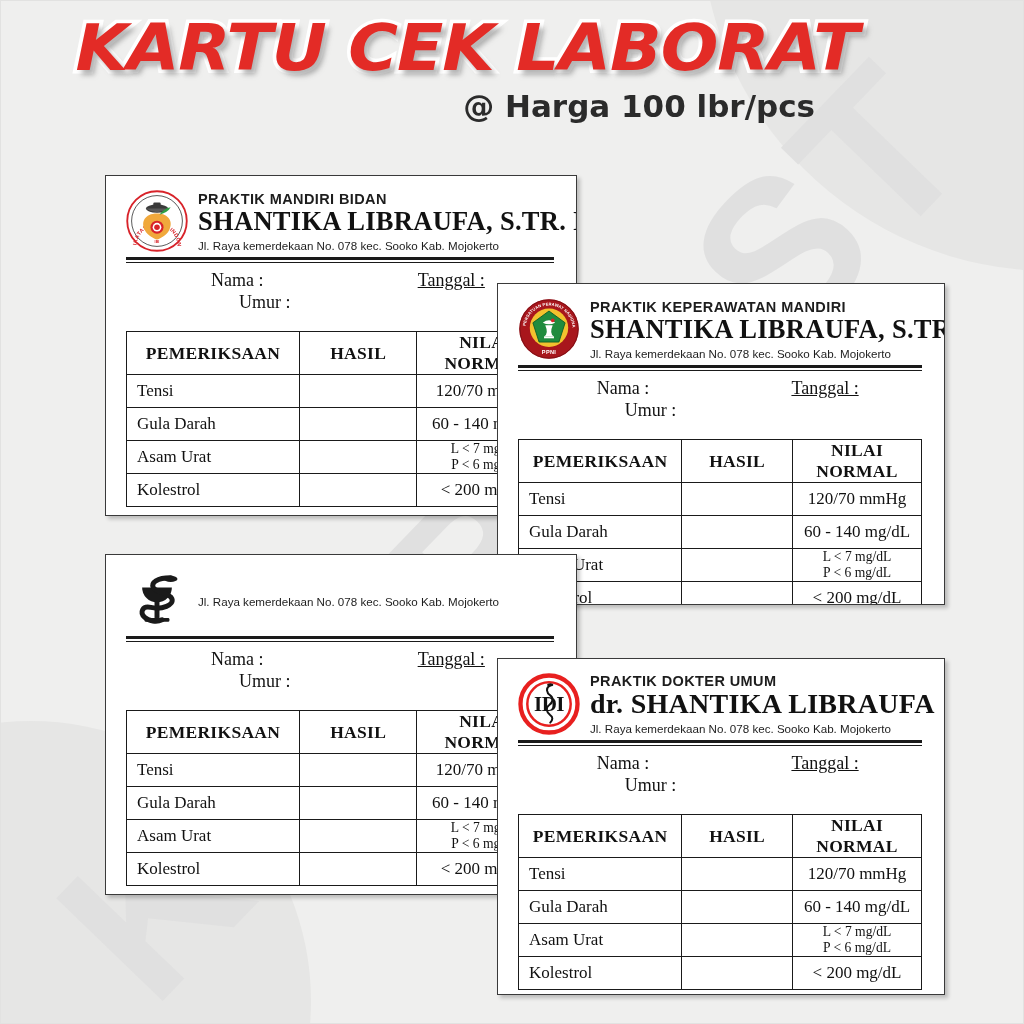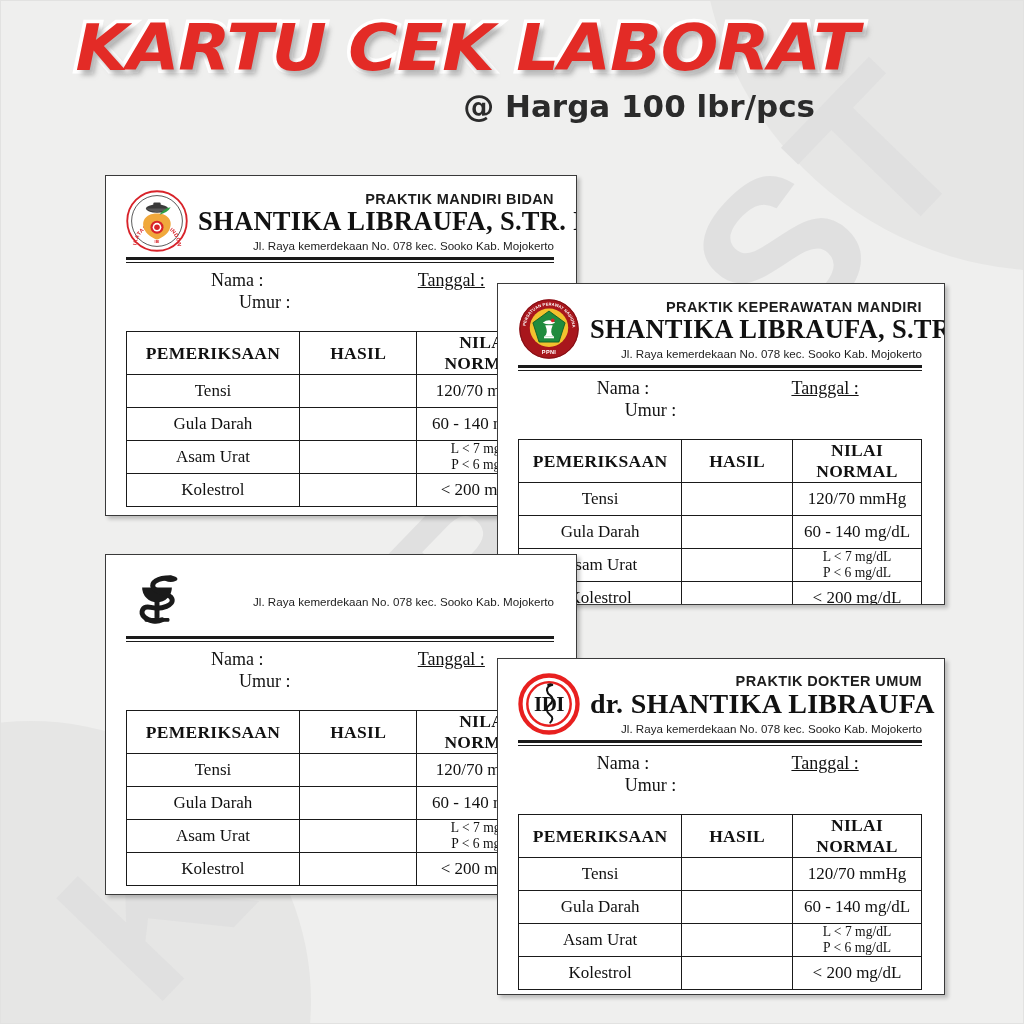--- a/index.html
+++ b/index.html
@@ -96,21 +96,21 @@
     align-items:center;
     gap:10px;
   }
   .logo{
     flex:0 0 auto;
     width:62px;height:62px;
     position:relative;
   }
   .lh-text{
     flex:1 1 auto;
-    text-align:right;
+    text-align:left;
     min-width:0;
   }
   .lh-line1{
     font-family:"Liberation Sans",sans-serif;
     font-weight:bold;
     font-size:14.5px;
     letter-spacing:.4px;
     color:#1d1d1d;
     white-space:nowrap;
   }
@@ -165,21 +165,21 @@
   table.lab th{
     font-weight:bold;
     font-size:17.5px;
     text-align:center;
     letter-spacing:.3px;
     color:#111;
     height:31px;
   }
   table.lab td.exam{
     font-size:17px;
-    text-align:center;
+    text-align:left;
     color:#111;
   }
   table.lab td.val{
     font-size:17px;
     text-align:center;
     color:#111;
   }
   table.lab td.val.two{
     font-size:13.6px;
     line-height:1.18;

